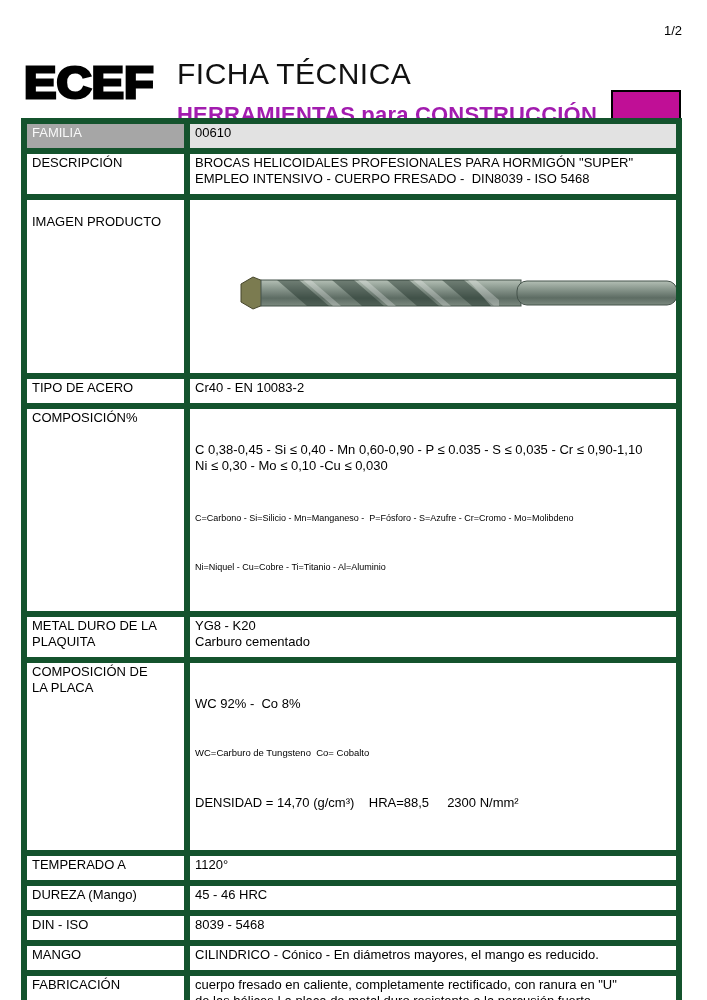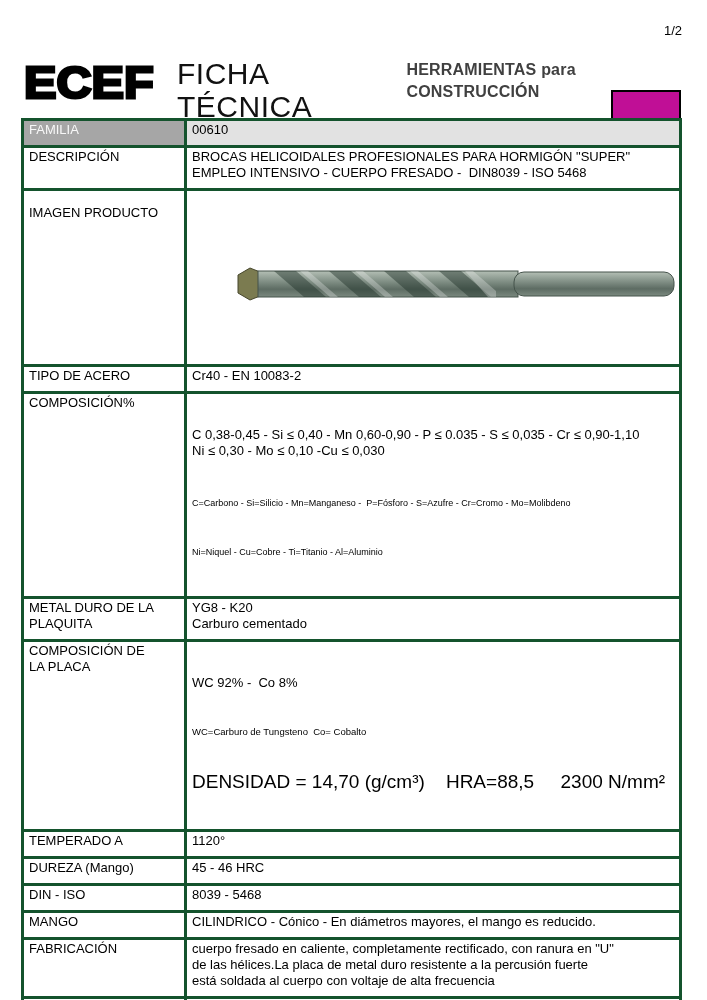--- a/index.html
+++ b/index.html
@@ -4,37 +4,37 @@
 <style>
   html,body{margin:0;padding:0;background:#fff;}
   .sheet{position:relative;width:707px;height:1000px;background:#fff;
          font-family:"Liberation Sans",sans-serif;color:#000;overflow:hidden;}
 
   .page-num{position:absolute;top:23px;right:25px;font-size:13px;}
 
   .header{position:absolute;top:57px;left:24px;display:flex;align-items:flex-start;gap:33px;}
   .logo{font-size:45px;font-weight:bold;letter-spacing:0px;line-height:52px;
         -webkit-text-stroke:3px #000;transform:scaleX(1.08);transform-origin:left;}
-  .titles{display:flex;flex-direction:row;}
+  .titles{display:flex;flex-direction:column;}
   .title{font-size:30px;letter-spacing:.5px;line-height:33px;color:#111;}
-  .subtitle{font-size:16px;font-weight:bold;line-height:22px;margin-top:2px;color:#404040;letter-spacing:.2px;}
+  .subtitle{font-size:22px;font-weight:bold;line-height:22px;margin-top:14px;color:#a21caf;letter-spacing:.2px;}
 
   .accent-box{position:absolute;left:611px;top:90px;width:70px;height:28px;
               background:#c00f96;border:2px solid #000;border-bottom:none;box-sizing:border-box;}
 
   table.spec{position:absolute;left:21px;top:118px;width:661px;border-collapse:collapse;table-layout:fixed;}
-  table.spec td{border:3px solid #14532d;vertical-align:top;padding:1px 4px 7px 5px;overflow:hidden;}
+  table.spec td{border:6px solid #14532d;vertical-align:top;padding:1px 4px 7px 5px;overflow:hidden;}
   col.c1{width:163px;}
   .lbl{font-size:13px;line-height:16px;white-space:pre-line;}
   .val{font-size:13px;line-height:16px;white-space:pre-wrap;}
   .fam-lbl{background:#a6a6a6;color:#f8f8f8;}
   .fam-val{background:#e2e2e2;}
   .note{font-size:9px;line-height:10px;margin-top:7px;white-space:pre-wrap;}
   .note-mid{font-size:9.5px;line-height:10px;margin-top:4px;white-space:pre-wrap;}
-  .big-after-note{margin-top:5px;font-size:19px;}
+  .big-after-note{margin-top:5px;font-size:13px;}
   .cell-rel{position:relative;}
   .angle-diagram{position:absolute;left:205px;top:10px;}
   .drill-wrap{margin:7px 0 0 42px;}
   .footer{position:absolute;top:953px;left:0;width:100%;text-align:center;font-size:12.5px;font-weight:bold;}
 </style>
 </head>
 <body>
 
 <div class="sheet">
 

